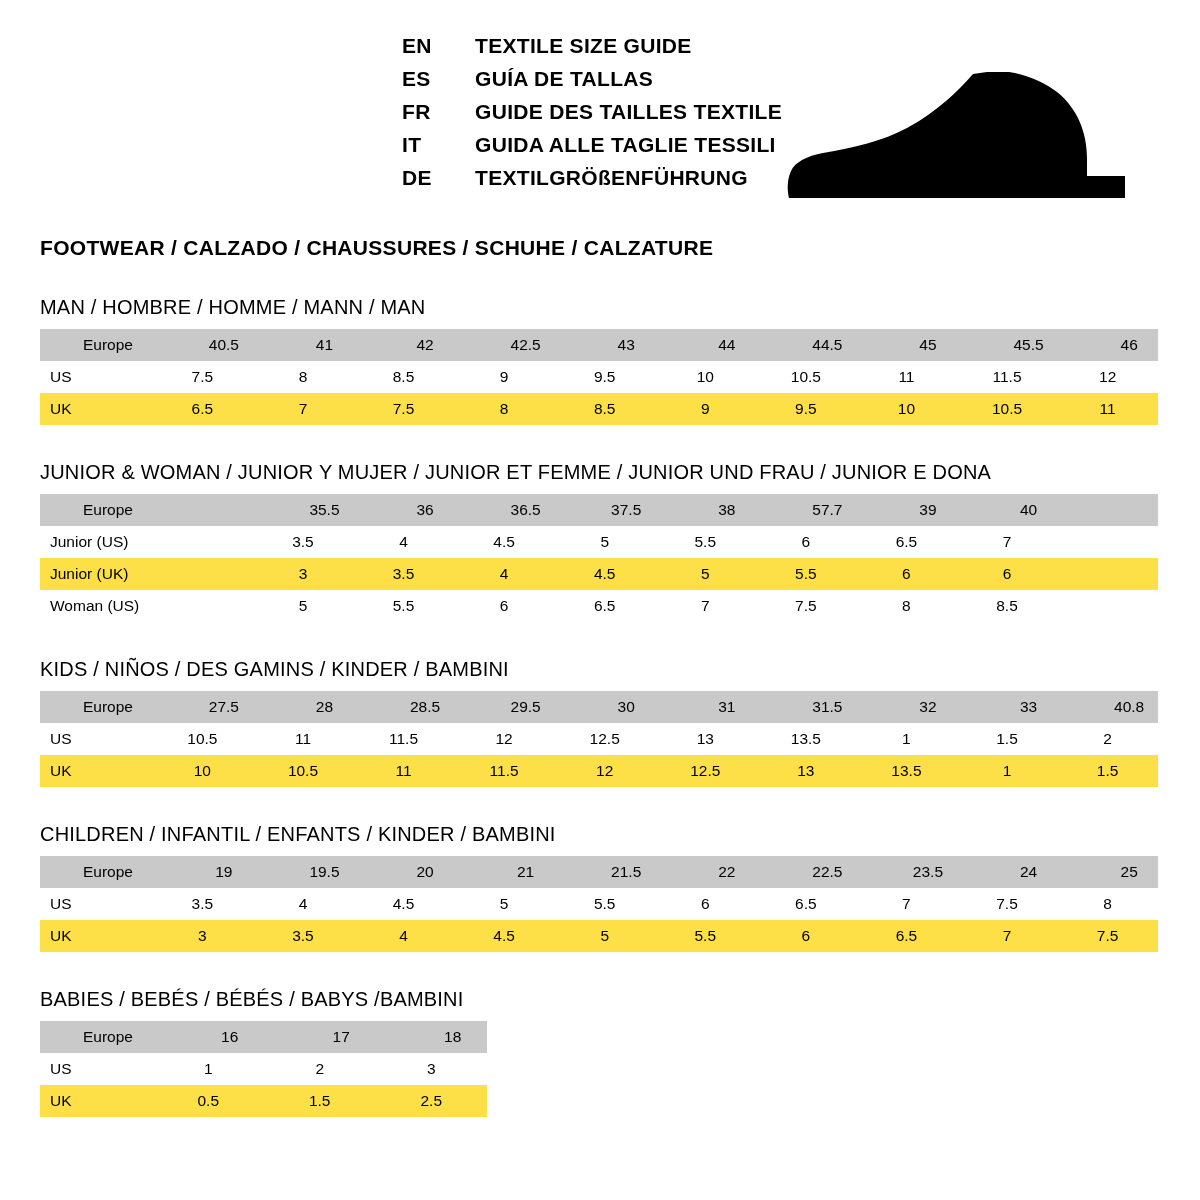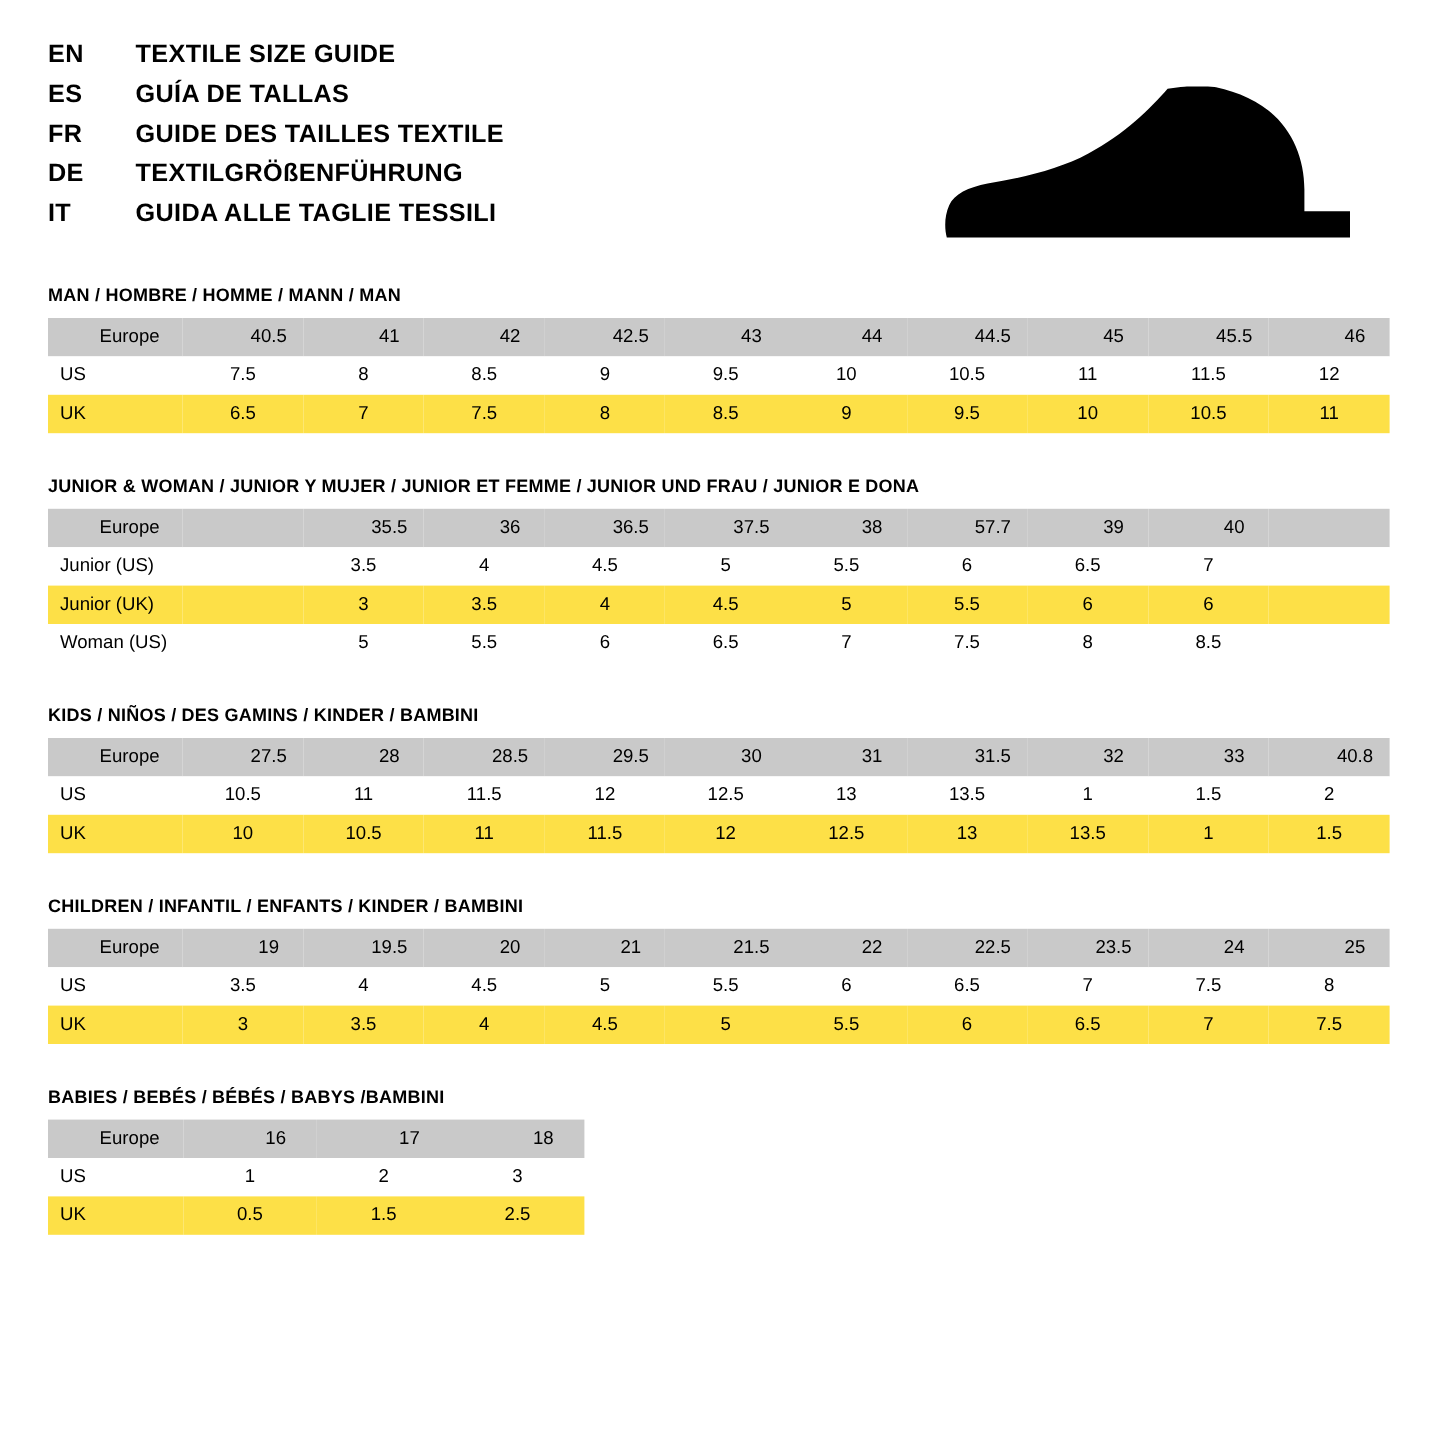--- a/index.html
+++ b/index.html
@@ -19,21 +19,21 @@
     width: 1200px;
     height: 1200px;
     box-sizing: border-box;
     padding: 34px 40px 0 40px;
   }
 
   
   .header {
     display: flex;
     align-items: flex-start;
-    justify-content: space-between;
+    justify-content: flex-end;
   }
   .lang-block {
     display: block;
   }
   .lang-row {
     display: flex;
     align-items: baseline;
     height: 33px;
   }
   .lang-code {
@@ -62,22 +62,22 @@
     font-weight: bold;
     letter-spacing: 0.3px;
     margin-top: 34px;
   }
 
   
   .group {
     margin-top: 36px;
   }
   .group-title {
-    font-size: 15px;
-    font-weight: bold;
+    font-size: 20px;
+    font-weight: normal;
     letter-spacing: 0.2px;
     margin-bottom: 10px;
     margin-top: 35px;
   }
   table.size-table {
     border-collapse: collapse;
     table-layout: fixed;
     font-size: 15.5px;
   }
   table.size-table.full {
@@ -124,36 +124,37 @@
       </div>
       <div class="lang-row">
         <div class="lang-code">ES</div>
         <div class="lang-title">GUÍA DE TALLAS</div>
       </div>
       <div class="lang-row">
         <div class="lang-code">FR</div>
         <div class="lang-title">GUIDE DES TAILLES TEXTILE</div>
       </div>
       <div class="lang-row">
+        <div class="lang-code">IT</div>
+        <div class="lang-title">GUIDA ALLE TAGLIE TESSILI</div>
+      </div>
+      <div class="lang-row">
         <div class="lang-code">DE</div>
         <div class="lang-title">TEXTILGRÖßENFÜHRUNG</div>
-      </div>
-      <div class="lang-row">
-        <div class="lang-code">IT</div>
-        <div class="lang-title">GUIDA ALLE TAGLIE TESSILI</div>
       </div>
     </div>
 
     <div class="shoe-wrap">
       <svg width="340" height="130" viewBox="0 0 340 130" aria-hidden="true">
         <path fill="#000000" d="M186 2 C172 18 150 40 120 56 C96 69 66 76 36 81 C20 84 8 90 4 99 C0 108 0 118 2 126 L338 126 L338 104 L300 104 L300 86 C300 60 290 36 270 20 C252 6 222 -4 200 0 Z"></path>
       </svg>
     </div>
   </div>
 
+  <div class="section-heading">FOOTWEAR / CALZADO / CHAUSSURES / SCHUHE / CALZATURE</div>
 
   <div class="group">
     <div class="group-title">MAN / HOMBRE / HOMME / MANN / MAN</div>
     <table class="size-table full">
       <colgroup>
         <col class="label-col-full">
           <col class="data-col-full">
           <col class="data-col-full">
           <col class="data-col-full">
           <col class="data-col-full">

